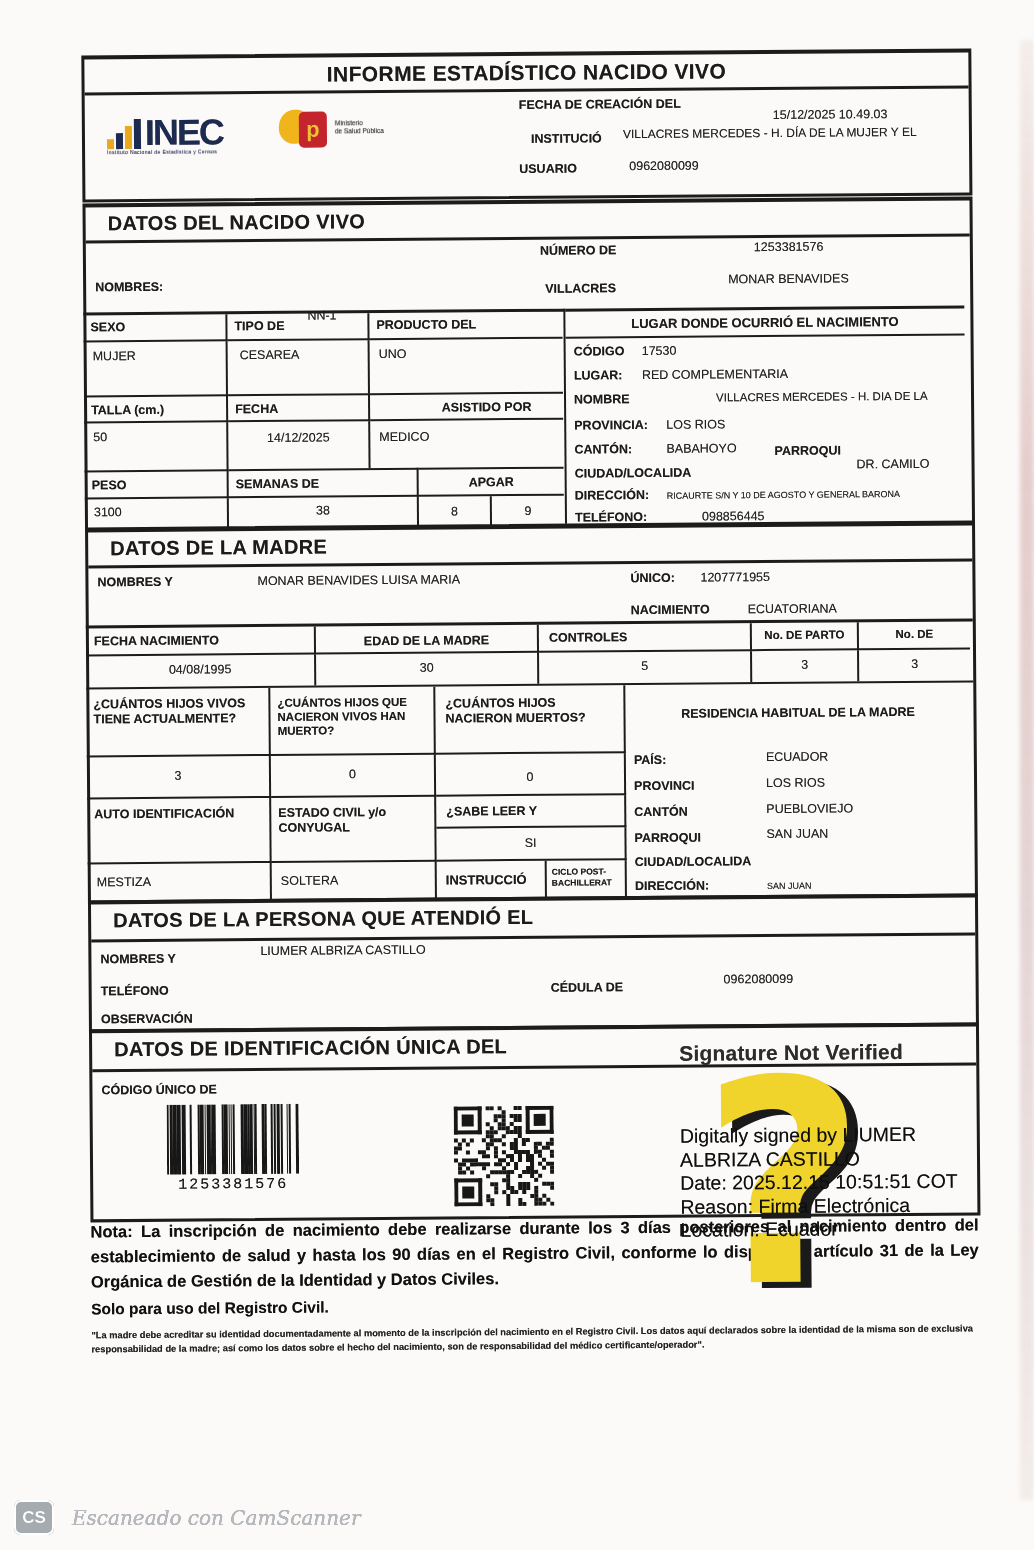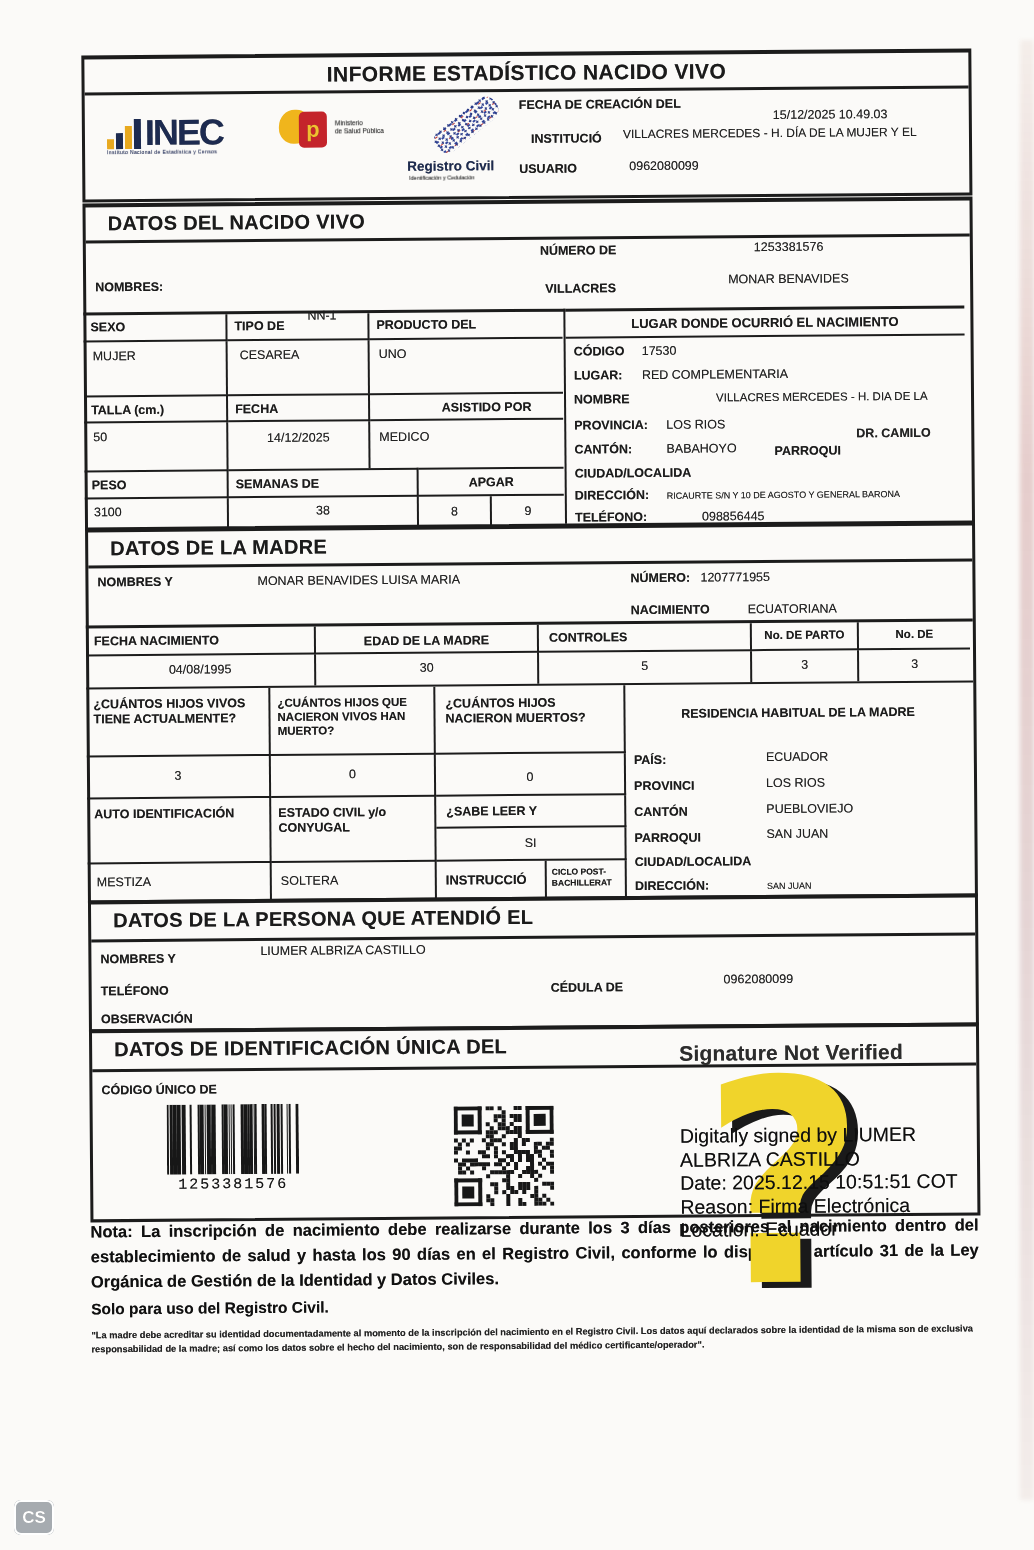--- a/index.html
+++ b/index.html
@@ -69,25 +69,20 @@
 
     <div class="abs" style="left:194px;top:52px;width:140px;height:50px;">
       <div class="msp-y"></div>
       <div class="msp-r">p</div>
       <div class="msp-txt">
         <span>Ministerio</span><br>
         <span>de Salud Pública</span>
       </div>
     </div>
 
-    <div class="abs" style="left:322px;top:52px;width:110px;height:90px;">
-      <div class="rc-map"></div>
-      <div class="rc-word">Registro Civil</div>
-      <div class="rc-tag">Identificación y Cedulación</div>
-    </div>
 
     <span class="abs lbl" style="left:434px;top:42px;">FECHA DE CREACIÓN DEL</span>
     <span class="abs val light" style="left:688px;top:54px;">15/12/2025 10.49.03</span>
     <span class="abs lbl" style="left:434px;top:76px;margin-left:12px;">INSTITUCIÓ</span>
     <span class="abs val light" style="left:538px;top:72px;font-size:12px;">VILLACRES MERCEDES - H. DÍA DE LA MUJER Y EL</span>
     <span class="abs lbl" style="left:434px;top:106px;">USUARIO</span>
     <span class="abs val light" style="left:544px;top:104px;">0962080099</span>
   </div>
 
   <div class="box" style="left:86px;top:200px;width:884px;height:320px;border-width:4px 3px 3px 3px;">
@@ -136,36 +131,36 @@
       <span class="abs val light" style="left:76px;top:33px;">17530</span>
       <span class="abs lbl" style="left:8px;top:57px;">LUGAR:</span>
       <span class="abs val light" style="left:76px;top:57px;">RED COMPLEMENTARIA</span>
       <span class="abs lbl" style="left:8px;top:81px;">NOMBRE</span>
       <span class="abs val light" style="left:150px;top:81px;font-size:11.5px;">VILLACRES MERCEDES - H. DIA DE LA</span>
       <span class="abs lbl" style="left:8px;top:107px;">PROVINCIA:</span>
       <span class="abs val light" style="left:100px;top:107px;">LOS RIOS</span>
       <span class="abs lbl" style="left:8px;top:131px;text-align:center;">CANTÓN:</span>
       <span class="abs val light" style="left:100px;top:131px;">BABAHOYO</span>
       <span class="abs lbl" style="left:208px;top:134px;">PARROQUI</span>
-      <span class="abs val light" style="left:290px;top:117px;font-weight:bold;">DR. CAMILO</span>
+      <span class="abs val light" style="left:290px;top:148px;">DR. CAMILO</span>
       <span class="abs lbl" style="left:8px;top:155px;">CIUDAD/LOCALIDA</span>
       <span class="abs lbl" style="left:8px;top:177px;">DIRECCIÓN:</span>
       <span class="abs val light" style="left:100px;top:180px;font-size:9px;">RICAURTE S/N Y 10 DE AGOSTO Y GENERAL BARONA</span>
       <span class="abs lbl" style="left:8px;top:199px;">TELÉFONO:</span>
       <span class="abs val light" style="left:135px;top:199px;">098856445</span>
     </div>
   </div>
 
   <div class="box" style="left:86px;top:525px;width:884px;height:368px;border-width:4px 3px 3px 3px;">
     <div class="tbar" style="height:33px;">
       <div class="sec-title">DATOS DE LA MADRE</div>
     </div>
     <span class="abs lbl" style="left:9px;top:43px;">NOMBRES Y</span>
     <span class="abs val light" style="left:169px;top:43px;">MONAR BENAVIDES LUISA MARIA</span>
-    <span class="abs lbl" style="left:542px;top:43px;">NÚMERO:</span>
+    <span class="abs lbl" style="left:542px;top:43px;">ÚNICO:</span>
     <span class="abs val light" style="left:612px;top:43px;">1207771955</span>
     <span class="abs lbl" style="left:542px;top:75px;">NACIMIENTO</span>
     <span class="abs val light" style="left:659px;top:75px;">ECUATORIANA</span>
 
     <div class="abs" style="left:-3px;top:93px;width:887px;height:62px;border-top:3px solid #1c1c1c;box-sizing:border-box;">
       <div class="cell br bb lbl" style="left:0;top:0;width:230px;height:28px;padding:6px 0 0 8px;">FECHA NACIMIENTO</div>
       <div class="cell br bb lbl ctr" style="left:230px;top:0;width:223px;height:28px;padding-top:8px;">EDAD DE LA MADRE</div>
       <div class="cell br bb lbl" style="left:453px;top:0;width:213px;height:28px;padding:6px 0 0 10px;">CONTROLES</div>
       <div class="cell br bb lbl ctr" style="left:666px;top:0;width:107px;height:28px;padding-top:6px;font-size:11.5px;">No. DE PARTO</div>
       <div class="cell bb lbl ctr" style="left:773px;top:0;width:111px;height:28px;padding-top:6px;font-size:11.5px;">No. DE</div>
@@ -491,14 +486,15 @@
   <div class="nota">Nota: La inscripción de nacimiento debe realizarse durante los 3 días posteriores al nacimiento dentro del establecimiento de salud y hasta los 90 días en el Registro Civil, conforme lo dispone el artículo 31  de la Ley Orgánica de Gestión  de la Identidad y Datos Civiles.</div>
   <div class="solo">Solo para uso del Registro Civil.</div>
   <div class="fine">"La madre debe acreditar su identidad documentadamente al momento de la inscripción del nacimiento en el Registro Civil. Los datos aquí declarados sobre la identidad de la misma son de exclusiva responsabilidad de la madre; así como los datos sobre el hecho del nacimiento, son de responsabilidad del médico certificante/operador".</div>
 
 </div>
 
   <div class="edge-streak"></div>
 
   <div class="wm">
     <div class="wm-badge">CS</div>
+    <div class="wm-text">Escaneado con CamScanner</div>
   </div>
 </div>
 
 </body></html>

